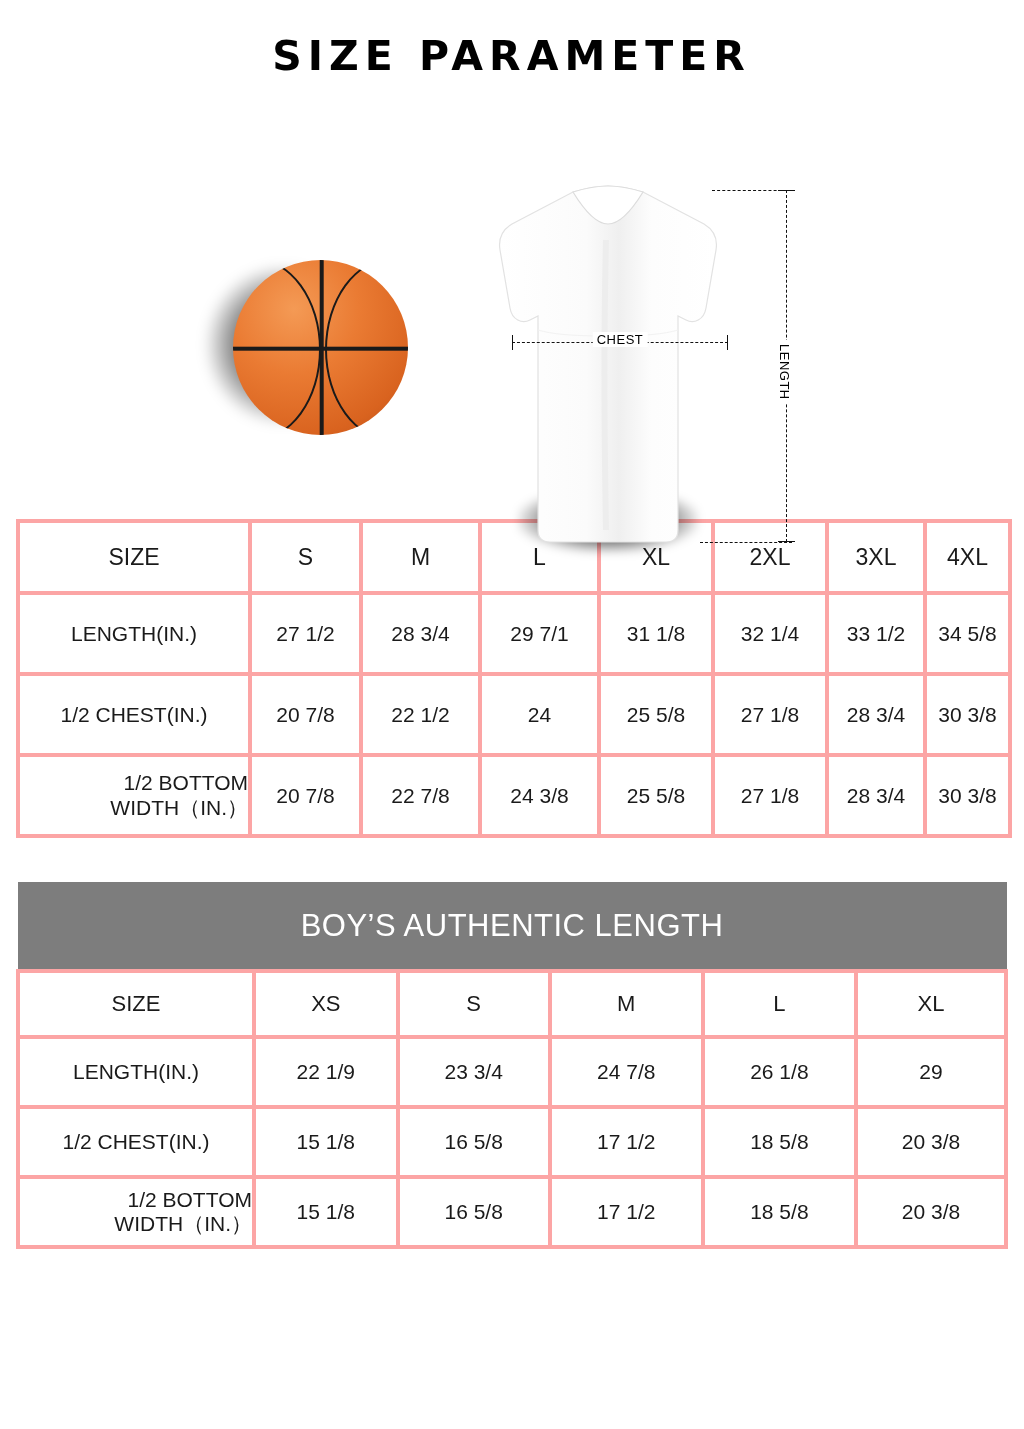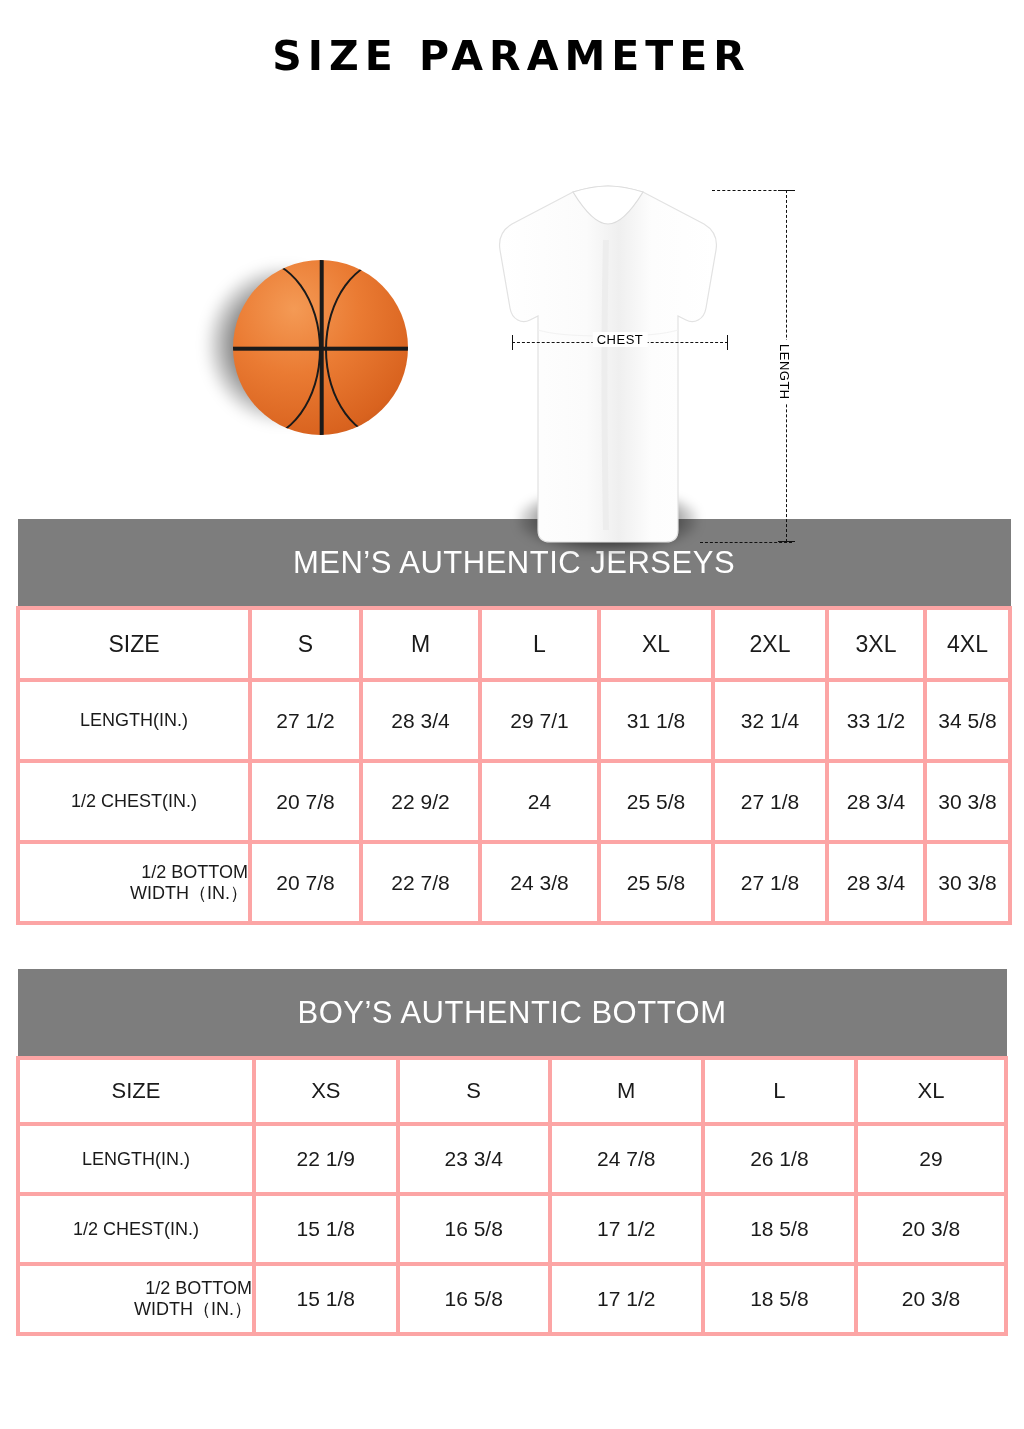--- a/index.html
+++ b/index.html
@@ -232,21 +232,21 @@
     font-size: 31px;
     height: 86px;
     border: 1px solid #7d7d7d;
     letter-spacing: 0.5px;
     font-weight: normal;
   }
   table.men tr.hdr td { height: 68px; font-size: 23px; }
   table.men tr.row td { height: 77px; }
   table.boy tr.hdr td { height: 62px; font-size: 22px; }
   table.boy tr.row td { height: 66px; }
-  td.label { font-size: 18px; }
+  td.label { font-size: 21px; }
   td.two-line { line-height: 1.15; text-align: right; }
   .nowrap { white-space: nowrap; text-align: center; }
 </style>
 </head>
 <body>
 
 <div class="page">
 
   <div class="title">SIZE  PARAMETER</div>
 
@@ -310,23 +310,20 @@
       <col style="width:232px">
       <col style="width:111px">
       <col style="width:119px">
       <col style="width:119px">
       <col style="width:114px">
       <col style="width:114px">
       <col style="width:98px">
       <col style="width:85px">
     </colgroup>
     <tbody>
-      <tr>
-        <td class="banner" colspan="8">MEN’S AUTHENTIC JERSEYS</td>
-      </tr>
       <tr class="hdr">
         <td>SIZE</td>
         <td>S</td>
         <td>M</td>
         <td>L</td>
         <td>XL</td>
         <td>2XL</td>
         <td>3XL</td>
         <td>4XL</td>
       </tr>
@@ -336,21 +333,21 @@
         <td class="nowrap">28 3/4</td>
         <td class="nowrap">29 7/1</td>
         <td class="nowrap">31 1/8</td>
         <td class="nowrap">32 1/4</td>
         <td class="nowrap">33 1/2</td>
         <td class="nowrap">34 5/8</td>
       </tr>
       <tr class="row">
         <td class="label">1/2 CHEST(IN.)</td>
         <td class="nowrap">20 7/8</td>
-        <td class="nowrap">22 9/2</td>
+        <td class="nowrap">22 1/2</td>
         <td class="nowrap">24</td>
         <td class="nowrap">25 5/8</td>
         <td class="nowrap">27 1/8</td>
         <td class="nowrap">28 3/4</td>
         <td class="nowrap">30 3/8</td>
       </tr>
       <tr class="row">
         <td class="label two-line">
           <div>1/2 BOTTOM</div>
           <div>WIDTH（IN.）</div>
@@ -370,21 +367,21 @@
     <colgroup>
       <col style="width:225px">
       <col style="width:137px">
       <col style="width:145px">
       <col style="width:146px">
       <col style="width:146px">
       <col style="width:143px">
     </colgroup>
     <tbody>
       <tr>
-        <td class="banner" colspan="6">BOY’S AUTHENTIC BOTTOM</td>
+        <td class="banner" colspan="6">BOY’S AUTHENTIC LENGTH</td>
       </tr>
       <tr class="hdr">
         <td>SIZE</td>
         <td>XS</td>
         <td>S</td>
         <td>M</td>
         <td>L</td>
         <td>XL</td>
       </tr>
       <tr class="row">

